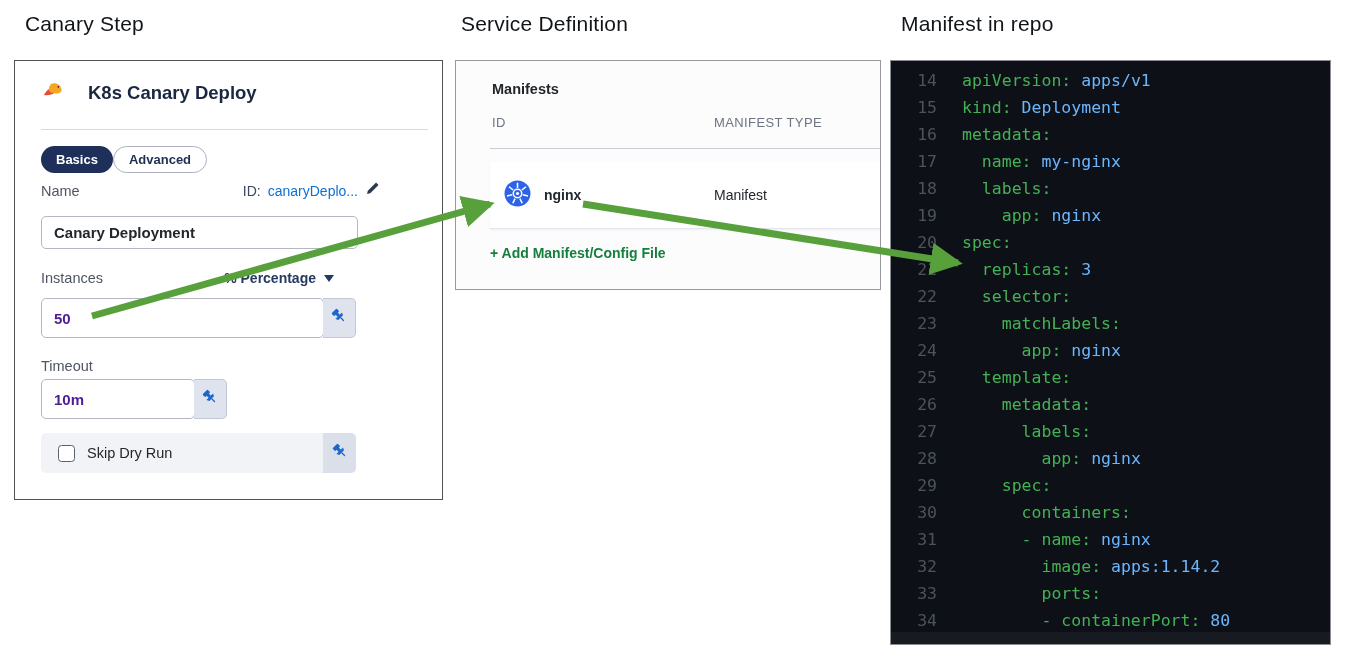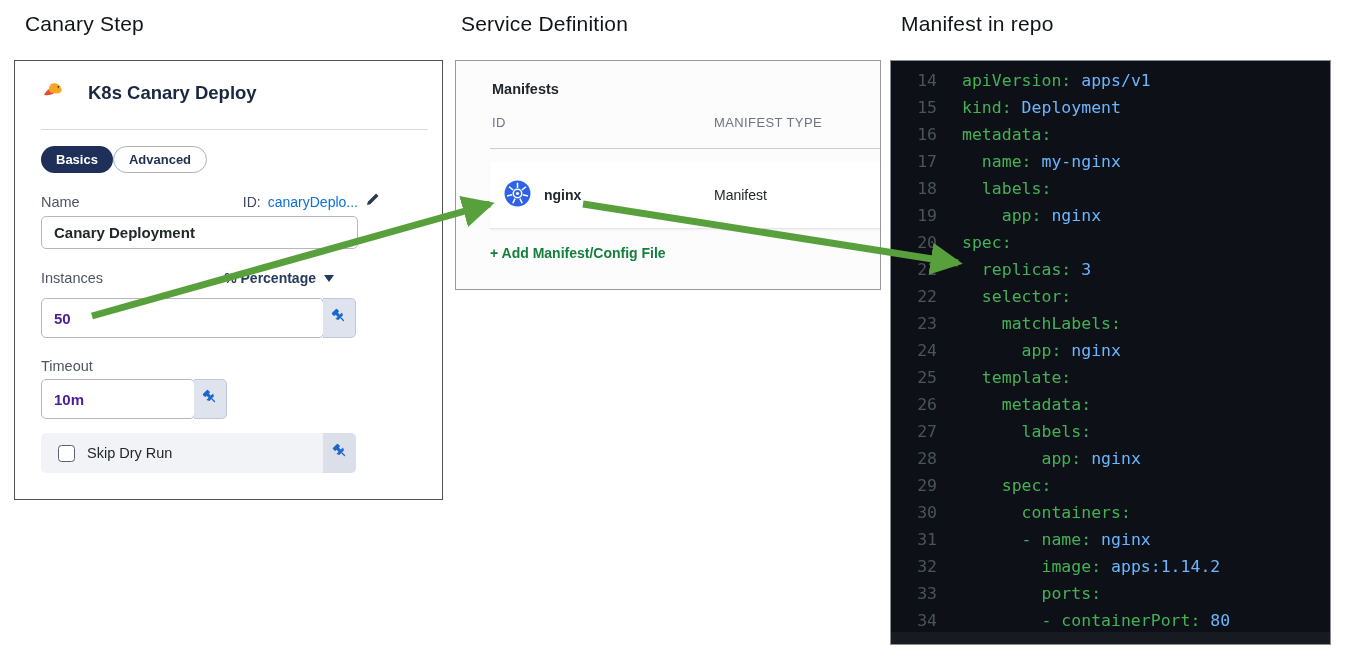--- a/index.html
+++ b/index.html
@@ -102,21 +102,21 @@
       <span class="card1-heading">K8s Canary Deploy</span>
     </div>
 
     <div class="hr1"></div>
 
     <div class="pills">
       <div class="pill active">Basics</div>
       <div class="pill inactive">Advanced</div>
     </div>
 
-    <div class="label-row" style="top:131px;gap:39px;">
+    <div class="label-row" style="top:120px;gap:39px;">
       <span class="field-label">Name</span>
       <span class="id-group">
         <span class="id-prefix">ID:</span>
         <span class="id-link">canaryDeplo...</span>
         <span>
           <svg width="15" height="15" viewBox="0 0 16 16">
             <path d="M11.8 1.6 L14.4 4.2 L5.6 13 L2.2 13.8 L3 10.4 Z" fill="#2a3850"></path>
           </svg>
         </span>
       </span>

